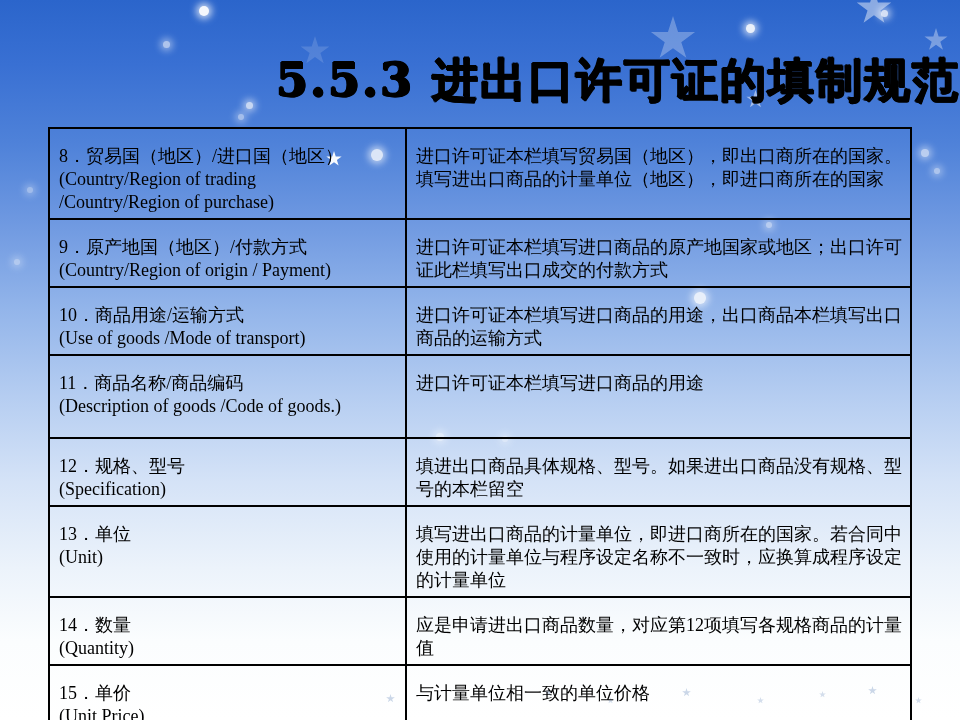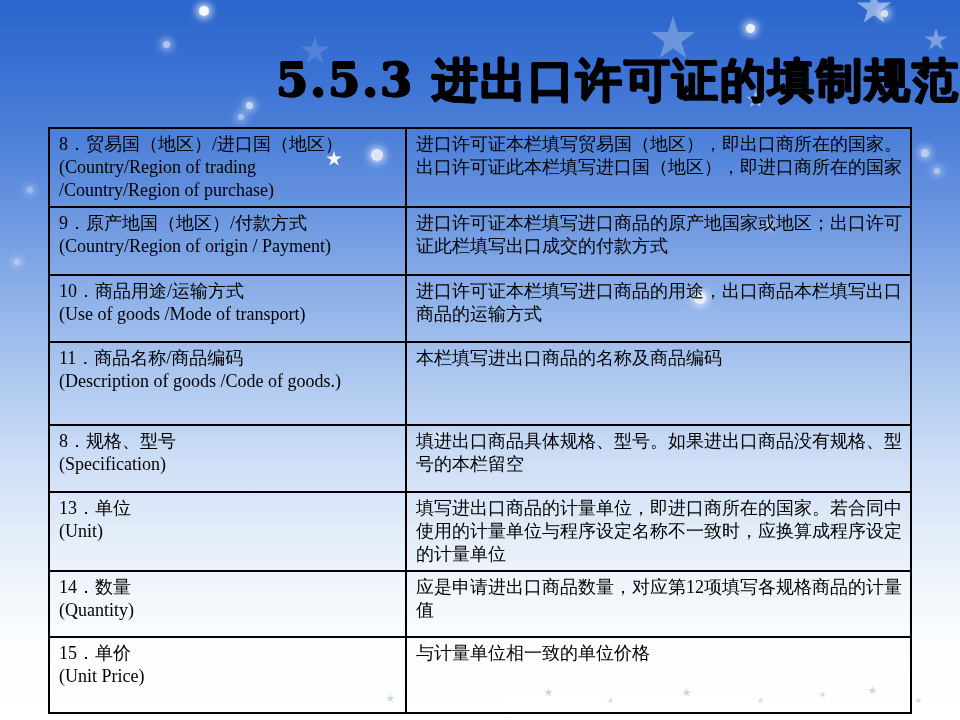--- a/index.html
+++ b/index.html
@@ -40,21 +40,21 @@
     white-space:nowrap;
   }
   table.spec-table{
     position:absolute;left:48px;top:127px;width:864px;
     border-collapse:collapse;table-layout:fixed;
     background:transparent;
   }
   table.spec-table td{
     border:2px solid #000;vertical-align:top;
     color:#000;font-size:18px;line-height:23px;
-    padding:4px 8px 4px 9px;
+    padding:16px 8px 4px 9px;
   }
   td.field-cell{width:338px;}
   td.desc-cell{padding-right:12px;}
   .cn{white-space:pre-line;}
   .en{white-space:pre-line;}
 </style>
 </head>
 <body>
 
 <div class="slide">
@@ -93,46 +93,46 @@
   <h1 class="title">5.5.3 进出口许可证的填制规范</h1>
 
   <table class="spec-table">
     <tbody>
         <tr style="height: 78px;">
           <td class="field-cell">
             <div class="cn">8．贸易国（地区）/进口国（地区）</div>
             <div class="en">(Country/Region of trading
  /Country/Region of purchase)</div>
           </td>
-          <td class="desc-cell">进口许可证本栏填写贸易国（地区），即出口商所在的国家。出口许可证此本栏填写进口国（地区），即进口商所在的国家</td>
+          <td class="desc-cell">进口许可证本栏填写贸易国（地区），即出口商所在的国家。填写进出口商品的计量单位（地区），即进口商所在的国家</td>
         </tr>
         <tr style="height: 68px;">
           <td class="field-cell">
             <div class="cn">9．原产地国（地区）/付款方式</div>
             <div class="en">(Country/Region of origin / Payment)</div>
           </td>
           <td class="desc-cell">进口许可证本栏填写进口商品的原产地国家或地区；出口许可证此栏填写出口成交的付款方式</td>
         </tr>
         <tr style="height: 67px; margin-top: 8px;">
           <td class="field-cell">
             <div class="cn">10．商品用途/运输方式</div>
             <div class="en">(Use of goods /Mode of transport)</div>
           </td>
           <td class="desc-cell">进口许可证本栏填写进口商品的用途，出口商品本栏填写出口商品的运输方式</td>
         </tr>
         <tr style="height: 83px;">
           <td class="field-cell">
             <div class="cn">11．商品名称/商品编码</div>
             <div class="en">(Description of goods /Code of goods.)</div>
           </td>
-          <td class="desc-cell">本栏填写进出口商品的名称及商品编码</td>
+          <td class="desc-cell">进口许可证本栏填写进口商品的用途</td>
         </tr>
         <tr style="height: 67px;">
           <td class="field-cell">
-            <div class="cn">8．规格、型号</div>
+            <div class="cn">12．规格、型号</div>
             <div class="en">(Specification)</div>
           </td>
           <td class="desc-cell">填进出口商品具体规格、型号。如果进出口商品没有规格、型号的本栏留空</td>
         </tr>
         <tr style="height: 77px;">
           <td class="field-cell">
             <div class="cn">13．单位</div>
             <div class="en">(Unit)</div>
           </td>
           <td class="desc-cell">填写进出口商品的计量单位，即进口商所在的国家。若合同中使用的计量单位与程序设定名称不一致时，应换算成程序设定的计量单位</td>

